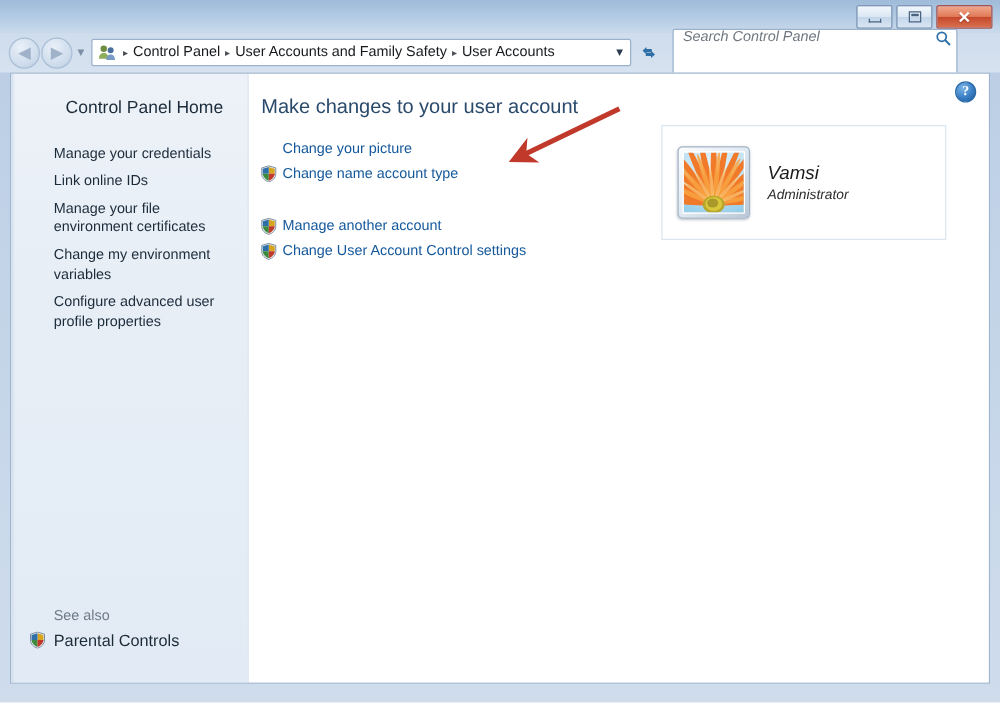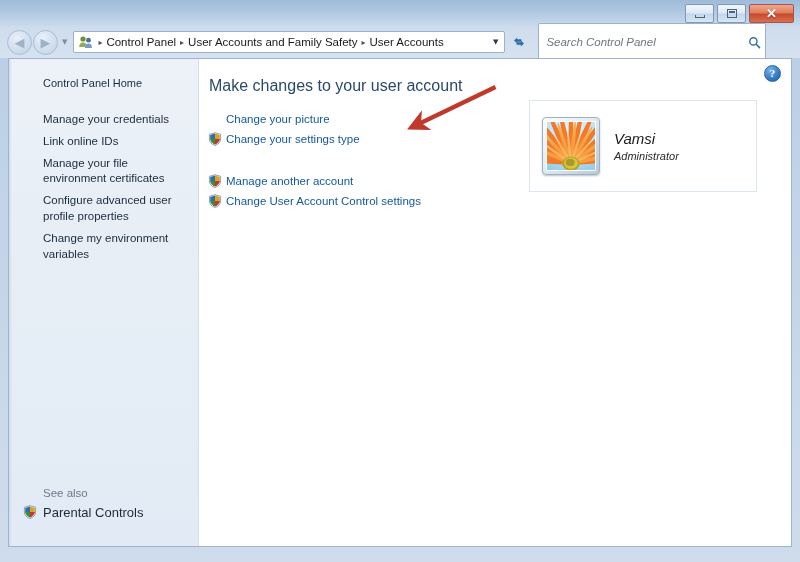--- a/index.html
+++ b/index.html
@@ -185,21 +185,21 @@
     margin-left: 6px;
     margin-right: 9px;
     height: 38px;
     width: 228px;
     flex: 0 0 auto;
     background: #ffffff;
     border: 1px solid #9ab2ce;
     border-radius: 2px;
     box-sizing: border-box;
     display: flex;
-    align-items: center;
+    align-items: flex-start;
     padding: 0 4px 0 7px;
   }
   #search-input {
     border: none;
     outline: none;
     flex: 1 1 auto;
     font-size: 11.5px;
     font-style: italic;
     color: #6f7780;
     font-family: "Liberation Sans", sans-serif;
@@ -232,25 +232,26 @@
     padding-top: 14px;
   }
   #sidebar::after {
     content: "";
     position: absolute;
     left: 0; top: 0; bottom: 0;
     width: 3px;
     background: linear-gradient(to right, #cfdcea, rgba(207,220,234,0));
   }
   .side-home {
-    font-size: 11px;
+    font-size: 14px;
     color: #1c2b3a;
     padding: 3px 10px 3px 34px;
     line-height: 1.35;
     font-family: "Liberation Sans", sans-serif;
+    text-align: center;
   }
   .side-link {
     font-size: 11.5px;
     color: #1c2b3a;
     padding: 3px 14px 3px 34px;
     line-height: 1.38;
     font-family: "Liberation Sans", sans-serif;
     cursor: default;
   }
   #side-links { margin-top: 15px; }
@@ -474,22 +475,22 @@
 
   <div id="client">
 
     <div id="sidebar">
       <div class="side-home">Control Panel Home</div>
 
       <div id="side-links">
         <div class="side-link">Manage your credentials</div>
         <div class="side-link">Link online IDs</div>
         <div class="side-link">Manage your file environment certificates</div>
+        <div class="side-link">Change my environment variables</div>
         <div class="side-link">Configure advanced user profile properties</div>
-        <div class="side-link">Change my environment variables</div>
       </div>
 
       <div id="side-seealso">
         <div class="seealso-head">See also</div>
         <div class="seealso-item">
           <span class="shield">
             <svg width="14" height="14" viewBox="0 0 14 14">
               <path d="M7 0.7 L12.6 2.3 L12.6 7 C12.6 10.3 10.2 12.5 7 13.5 C3.8 12.5 1.4 10.3 1.4 7 L1.4 2.3 Z" fill="#f0f4f8" stroke="#6a7f96" stroke-width="0.7"></path>
               <path d="M7 1.6 L11.8 3 L11.8 6.9 L7 6.9 Z" fill="#d8a521"></path>
               <path d="M7 1.6 L2.2 3 L2.2 6.9 L7 6.9 Z" fill="#2f6fa8"></path>
@@ -520,21 +521,21 @@
             <span class="shield">
               <svg width="14" height="14" viewBox="0 0 14 14">
                 <path d="M7 0.7 L12.6 2.3 L12.6 7 C12.6 10.3 10.2 12.5 7 13.5 C3.8 12.5 1.4 10.3 1.4 7 L1.4 2.3 Z" fill="#f0f4f8" stroke="#6a7f96" stroke-width="0.7"></path>
                 <path d="M7 1.6 L11.8 3 L11.8 6.9 L7 6.9 Z" fill="#d8a521"></path>
                 <path d="M7 1.6 L2.2 3 L2.2 6.9 L7 6.9 Z" fill="#2f6fa8"></path>
                 <path d="M2.2 6.9 L7 6.9 L7 12.6 C4.6 11.7 2.8 10 2.2 7.6 Z" fill="#3d8c3d"></path>
                 <path d="M11.8 6.9 L7 6.9 L7 12.6 C9.4 11.7 11.2 10 11.8 7.6 Z" fill="#c0392b"></path>
               </svg>
             </span>
           </span>
-          <span class="task-link">Change your settings type</span>
+          <span class="task-link">Change name account type</span>
         </div>
       </div>
 
       <div id="task-group-2" style="padding-left:5px;">
         <div class="task-row">
           <span class="shield-slot">
             <span class="shield">
               <svg width="14" height="14" viewBox="0 0 14 14">
                 <path d="M7 0.7 L12.6 2.3 L12.6 7 C12.6 10.3 10.2 12.5 7 13.5 C3.8 12.5 1.4 10.3 1.4 7 L1.4 2.3 Z" fill="#f0f4f8" stroke="#6a7f96" stroke-width="0.7"></path>
                 <path d="M7 1.6 L11.8 3 L11.8 6.9 L7 6.9 Z" fill="#d8a521"></path>

